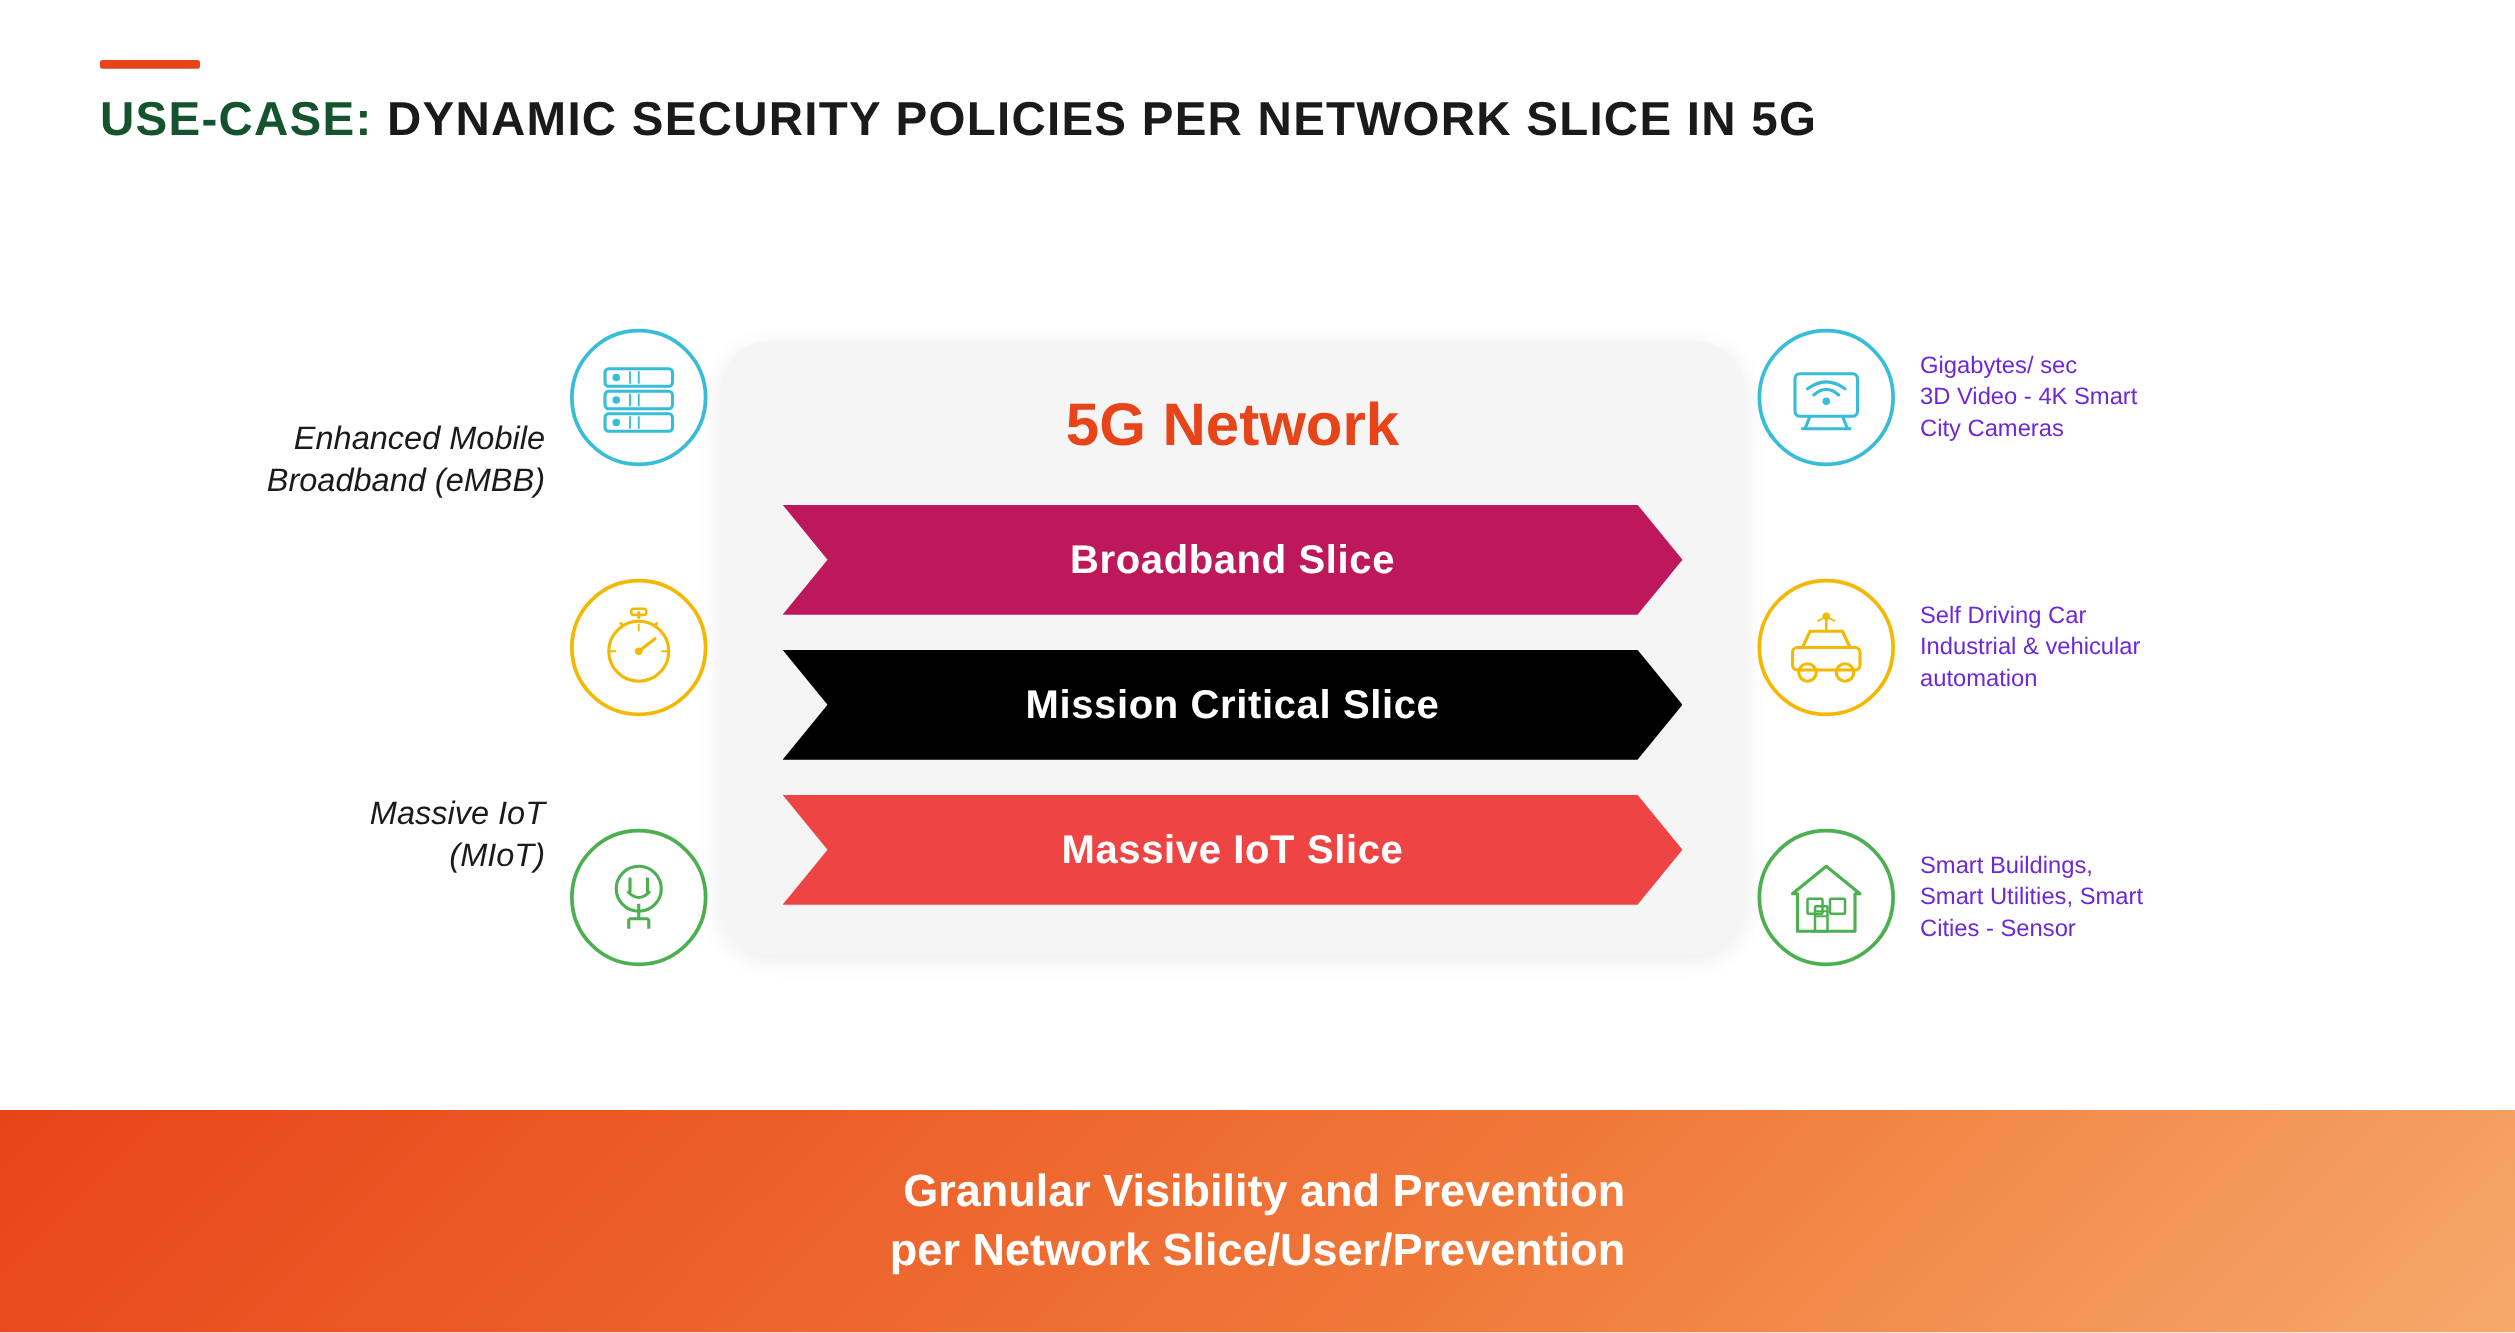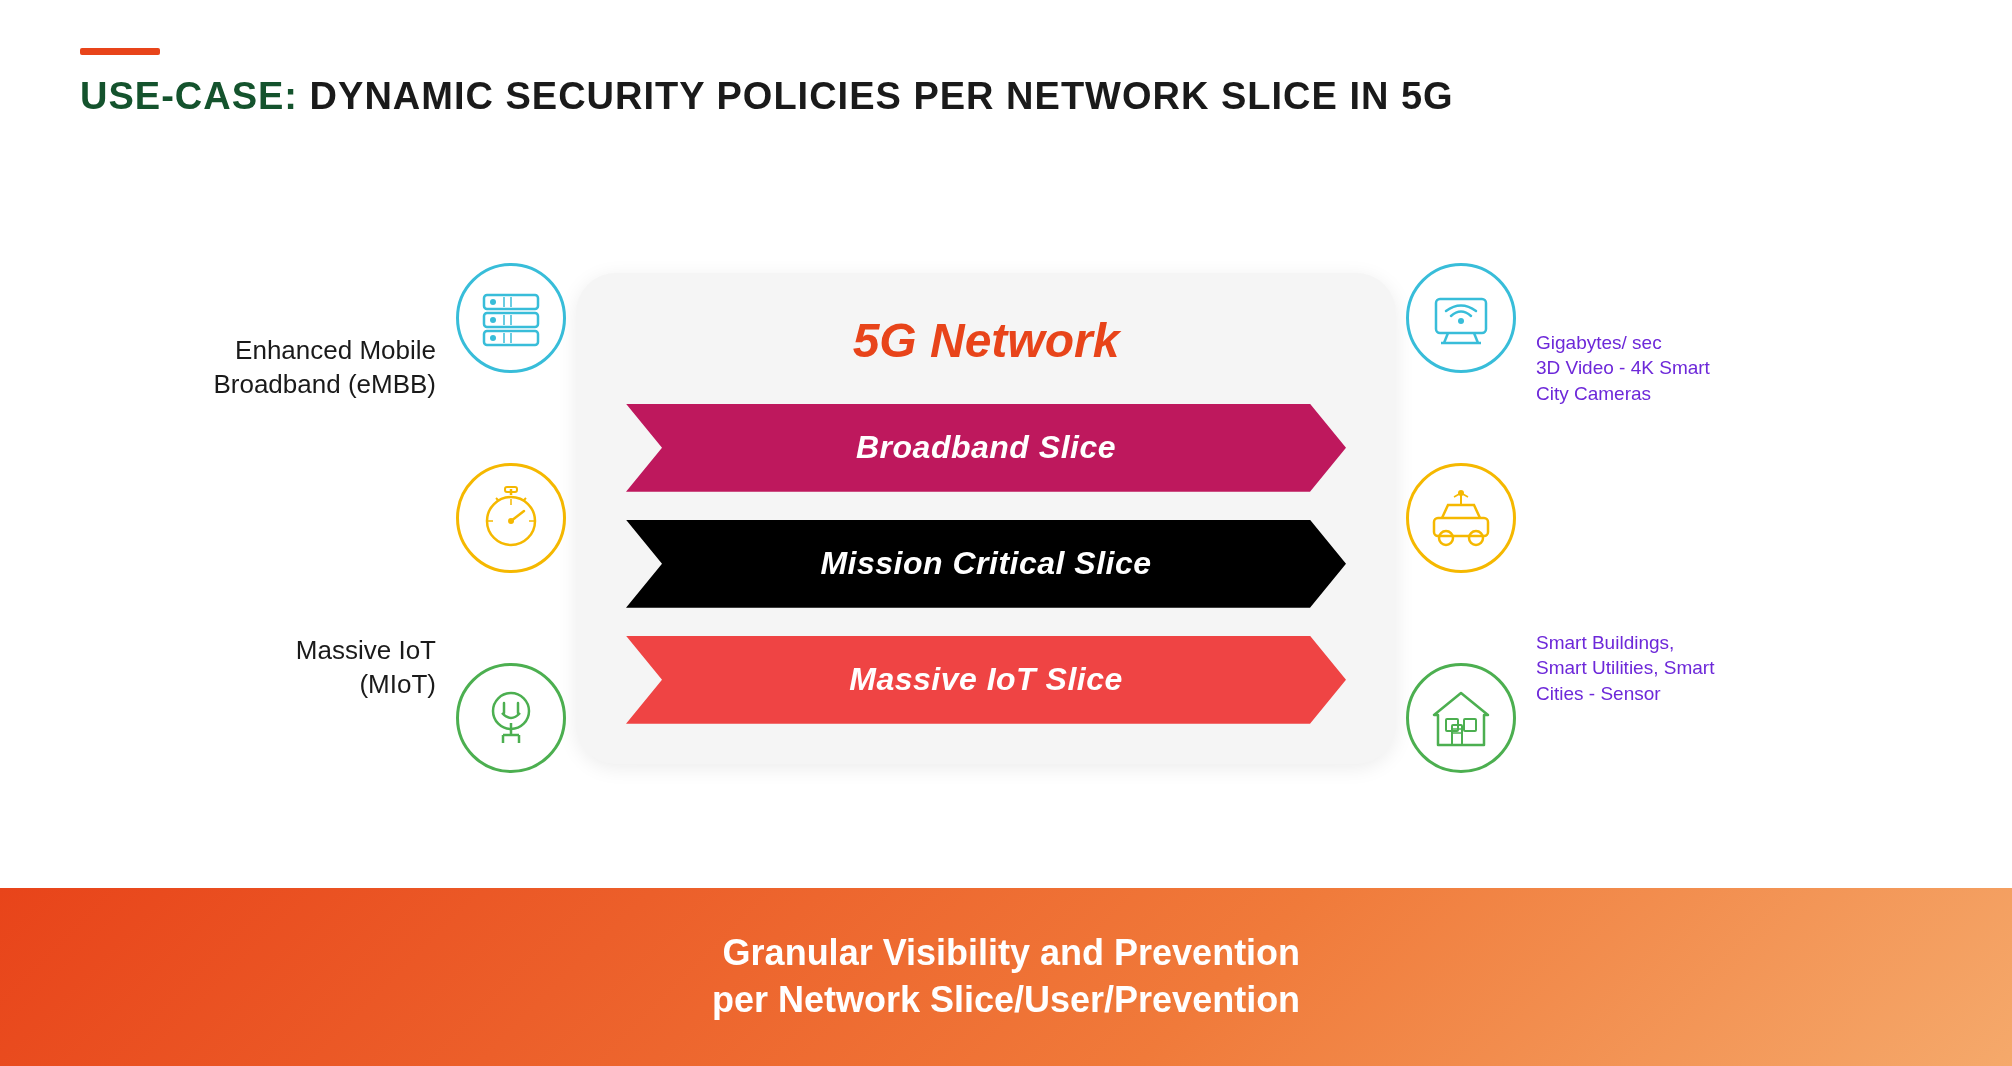--- a/index.html
+++ b/index.html
@@ -68,20 +68,21 @@
     .left-labels {
       display: flex;
       flex-direction: column;
       gap: 0;
       align-items: flex-end;
       justify-content: space-around;
       height: 600px;
       width: 240px;
       flex-shrink: 0;
       padding-right: 10px;
+      font-style: italic;
     }
 
     .left-label {
       font-size: 26px;
       color: #1a1a1a;
       text-align: right;
       line-height: 1.3;
       height: 180px;
       display: flex;
       align-items: center;
@@ -103,21 +104,20 @@
     .center-card {
       background: #f5f5f5;
       border-radius: 40px;
       padding: 40px 50px;
       display: flex;
       flex-direction: column;
       gap: 28px;
       width: 820px;
       flex-shrink: 0;
       box-shadow: 0 4px 20px rgba(0,0,0,0.08);
-      font-style: italic;
     }
 
     .card-title {
       text-align: center;
       font-size: 48px;
       font-weight: 700;
       color: #E8441A;
       margin-bottom: 8px;
     }
 
@@ -356,20 +356,21 @@
             <rect x="20" y="36" width="12" height="12" rx="1" stroke="#4CAF50" stroke-width="2" fill="none"></rect>
 
             <line x1="26" y1="46" x2="36" y2="46" stroke="#4CAF50" stroke-width="1.5"></line>
             <line x1="26" y1="50" x2="36" y2="50" stroke="#4CAF50" stroke-width="1.5"></line>
           </svg>
         </div>
       </div>
 
       <div class="right-labels">
         <div class="right-label">Gigabytes/ sec<br>3D Video - 4K Smart<br>City Cameras</div>
+        <div class="right-label">Self Driving Car<br>Industrial &amp; vehicular<br>automation</div>
         <div class="right-label">Smart Buildings,<br>Smart Utilities, Smart<br>Cities - Sensor</div>
       </div>
 
     </div>
   </div>
 
   <div class="bottom-banner">
     <div class="bottom-text">
       <span>Granular Visibility and Prevention</span><br>
       <span>per Network Slice/User/Prevention</span>

